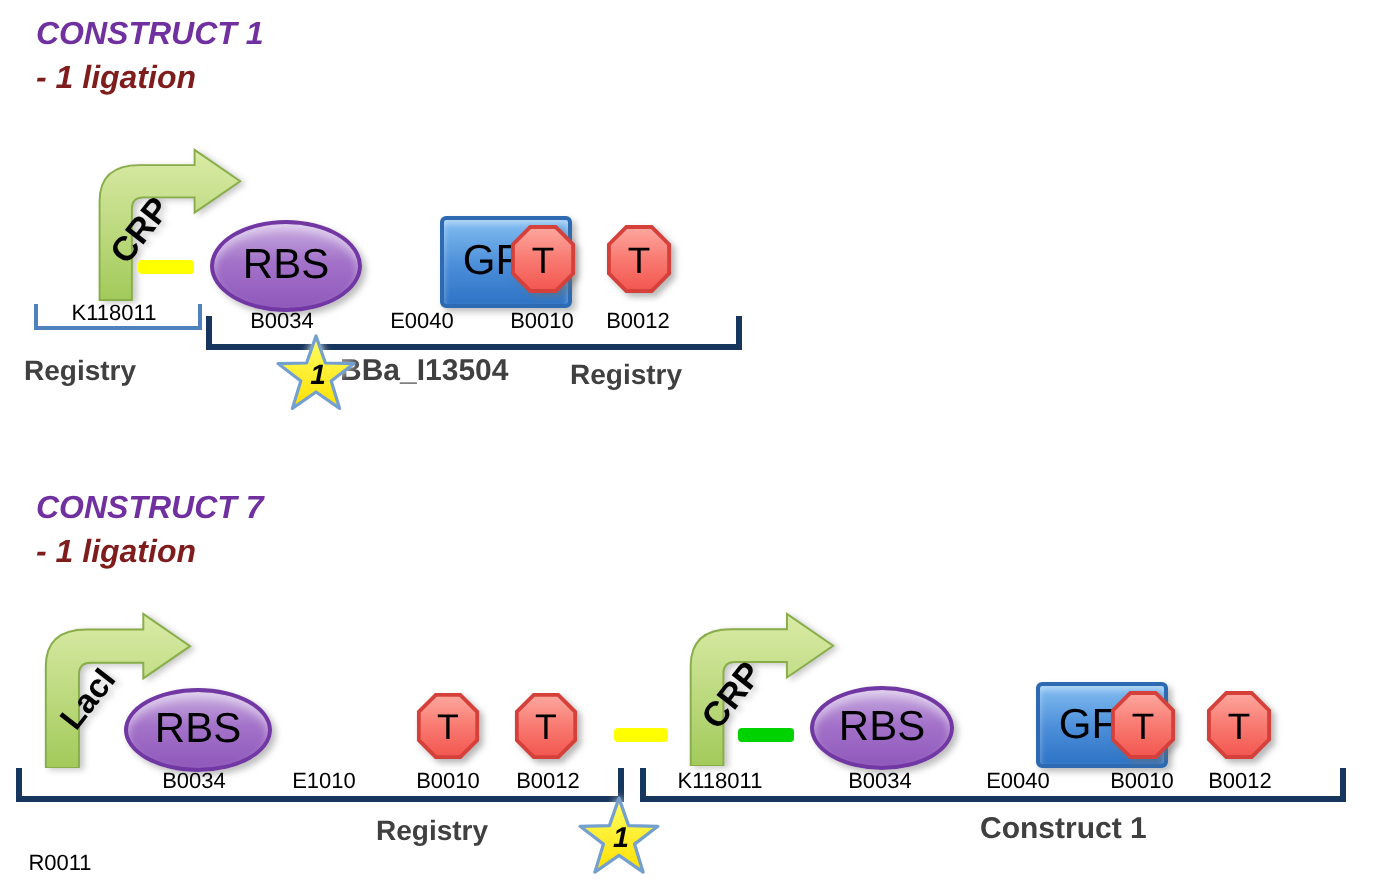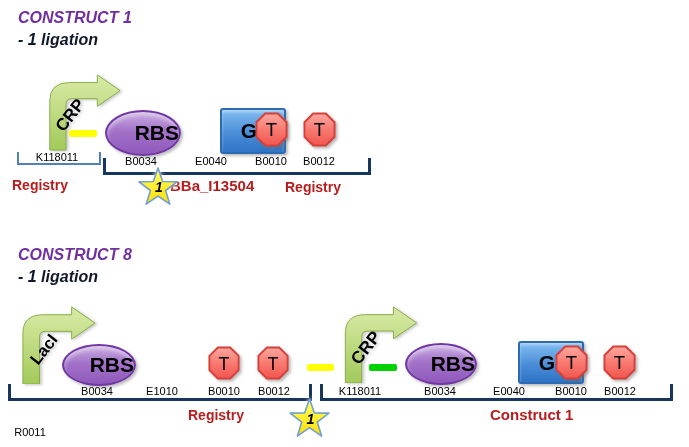--- a/index.html
+++ b/index.html
@@ -2,22 +2,22 @@
 <html><head>
 <meta charset="utf-8">
 <style>
   html,body{margin:0;padding:0;background:#fff;}
   .canvas{
     position:relative;width:689px;height:447px;background:#ffffff;
     font-family:"Liberation Sans",sans-serif;overflow:hidden;
   }
   .title{position:absolute;font-size:16px;font-weight:bold;font-style:italic;white-space:nowrap;letter-spacing:0px;}
   .c-title{color:#7030a0;}
-  .c-sub{color:#0f172a;}
-  .part{position:absolute;display:flex;align-items:center;justify-content:flex-end;font-weight:bold;}
+  .c-sub{color:#7f1d1d;}
+  .part{position:absolute;display:flex;align-items:center;justify-content:center;}
   .part-ellipse{
     border-radius:50%;
     background:linear-gradient(180deg,#c9ade0 0%,#a372c9 45%,#8f58bb 100%);
     border:2px solid #7137a3;
     box-shadow:2px 2px 3px rgba(110,110,110,.45), inset 0 3px 4px rgba(255,255,255,.45);
   }
   .part-rect{
     border-radius:3px;
     background:linear-gradient(180deg,#82bdf1 0%,#4a8dd8 55%,#2e74c6 100%);
     border:2px solid #2d6ab2;
@@ -32,21 +32,21 @@
   .arrow-text-sm{font-size:17px;}
   .star-svg{position:absolute;filter:drop-shadow(0 0 2px rgba(255,255,255,.9));}
   .star-text{font-size:14px;font-weight:bold;font-style:italic;fill:#000;font-family:"Liberation Sans",sans-serif;}
   .dash{position:absolute;border-radius:2px;}
   .dash-yellow{background:#ffff00;}
   .dash-green{background:#00d200;}
   .bracket{position:absolute;}
   .bracket-steel{border-left:2px solid #4f81bd;border-right:2px solid #4f81bd;border-bottom:2px solid #4f81bd;}
   .bracket-navy{border-left:3px solid #17365d;border-right:3px solid #17365d;border-bottom:3px solid #17365d;}
   .pid{position:absolute;transform:translateX(-50%);font-size:11px;color:#000;white-space:nowrap;}
-  .blabel{position:absolute;font-weight:bold;color:#b91c1c;white-space:nowrap;font-size:15px;}
+  .blabel{position:absolute;font-weight:bold;color:#404040;white-space:nowrap;font-size:15px;}
   .blabel-sm{font-size:14px;}
 </style>
 </head>
 <body>
 
 <div class="canvas">
 
   <svg width="0" height="0" style="position:absolute" aria-hidden="true">
     <defs>
       <linearGradient id="gArrow" x1="0" y1="0" x2="0" y2="1">
@@ -102,21 +102,21 @@
 
   <span class="blabel blabel-sm" style="left:12px;top:177px;">Registry</span>
   <span class="blabel" style="left:170px;top:177px;">BBa_I13504</span>
   <span class="blabel blabel-sm" style="left:285px;top:179px;">Registry</span>
 
   <svg class="star-svg" style="left:137px;top:166px;" width="42" height="44" viewBox="0 0 42 44">
     <path d="M21 2 L25.7 15.5 L40 15.8 L28.6 24.5 L32.8 38.2 L21 30 L9.2 38.2 L13.4 24.5 L2 15.8 L16.3 15.5 Z" fill="url(#gStar)" stroke="#74a0d0" stroke-width="1.6" stroke-linejoin="round"></path>
     <text x="22" y="26" text-anchor="middle" class="star-text">1</text>
   </svg>
 
-  <div class="title c-title" style="left:18px;top:246px;">CONSTRUCT 8</div>
+  <div class="title c-title" style="left:18px;top:246px;">CONSTRUCT 7</div>
   <div class="title c-sub" style="left:18px;top:268px;">- 1 ligation</div>
 
   <svg class="arrow-svg" style="left:16px;top:306px;" width="84" height="78" viewBox="0 0 80 80">
     <path d="M4 80 V28 Q4 9 25 9 H54 V1 L78 17.5 L54 34 V26 H27 Q21 26 21 32 V80 Z" fill="url(#gArrow)" stroke="#88ad49" stroke-width="1"></path>
     <text x="30" y="48" text-anchor="middle" transform="rotate(-52 30 48)" class="arrow-text arrow-text-sm">LacI</text>
   </svg>
 
   <div class="part part-ellipse" style="left:62px;top:344px;width:70px;height:38px;">
     <span class="part-text">RBS</span>
   </div>

